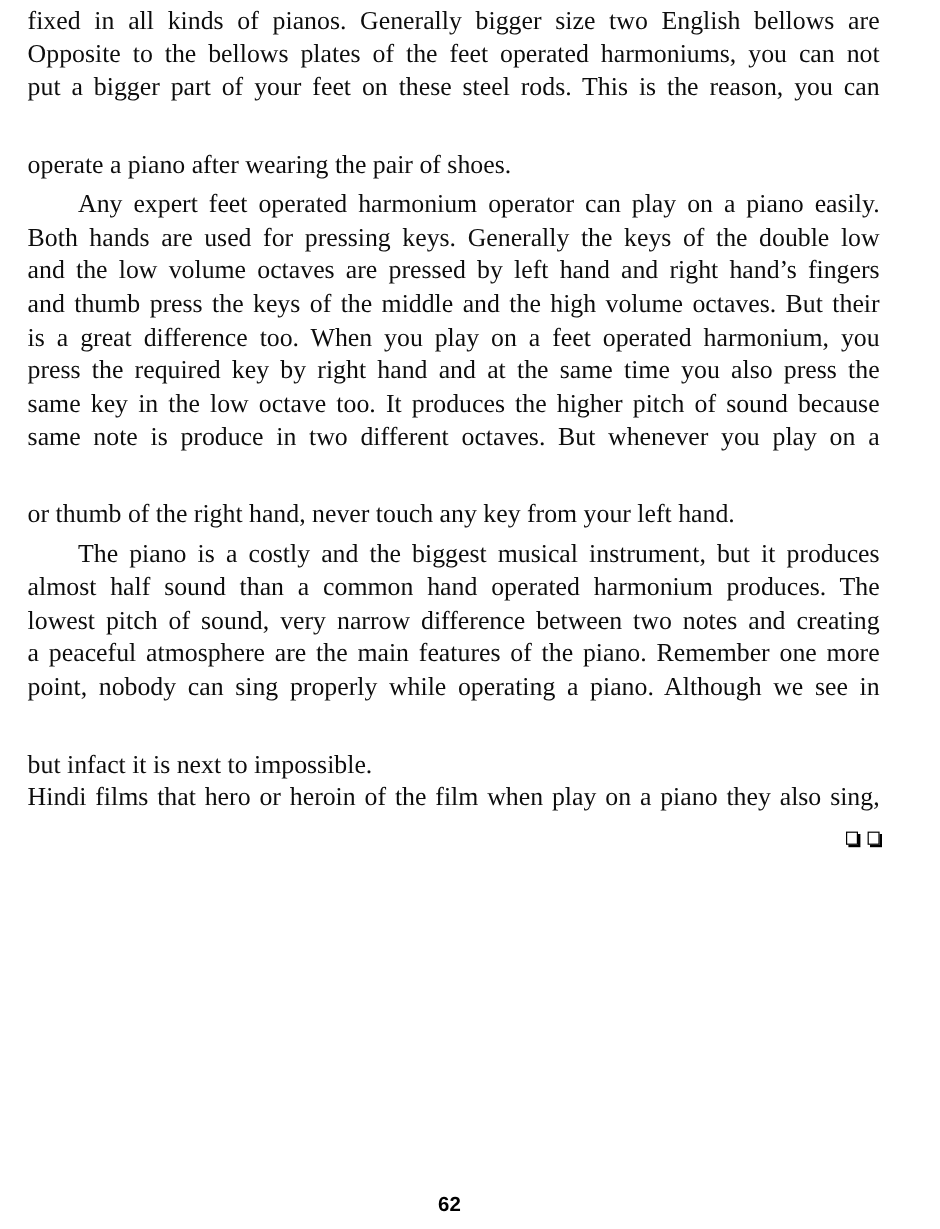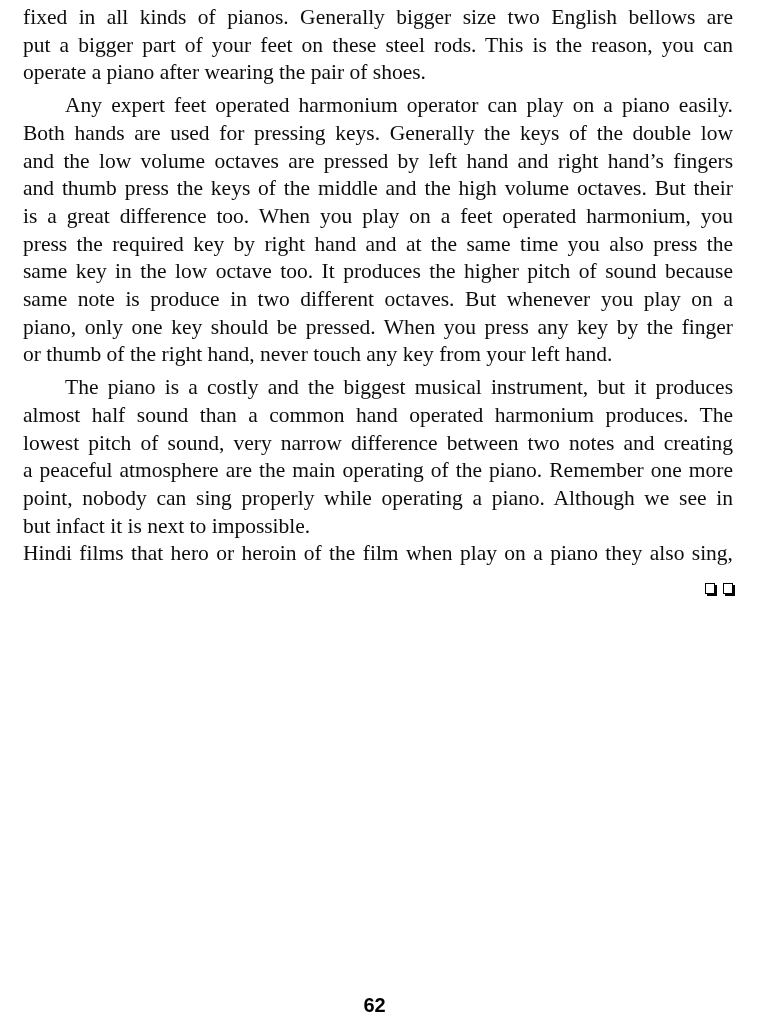--- a/index.html
+++ b/index.html
@@ -31,20 +31,21 @@
   .line {
     font-size: 21.5px;
     line-height: 27.7px;
     text-align: justify;
     text-align-last: justify;
     text-justify: inter-word;
     white-space: normal;
   }
   .line.last {
     text-align-last: left;
+    margin-top: 37px;
   }
   .end-marks {
     text-align: right;
     line-height: 27.7px;
     height: 27.7px;
     padding-top: 2px;
   }
   .end-mark {
     display: inline-block;
     width: 8px;
@@ -55,52 +56,52 @@
     margin-left: 8px;
   }
   .page-number {
     position: absolute;
     top: 994px;
     left: 0;
     right: 34px;
     text-align: center;
     font-family: "Liberation Sans", "DejaVu Sans", sans-serif;
     font-weight: bold;
-    font-size: 20px;
+    font-size: 17px;
     color: #000000;
   }
 </style>
 </head>
 <body>
 
 <div class="page">
   <div class="text-block">
 
   <div class="paragraph">
         <div class="line">fixed in all kinds of pianos. Generally bigger size two English bellows are</div>
+        <div class="line">Opposite to the bellows plates of the feet operated harmoniums, you can not</div>
         <div class="line">put a bigger part of your feet on these steel rods. This is the reason, you can</div>
         <div class="line last">operate a piano after wearing the pair of shoes.</div>
       </div>
       <div class="paragraph indent">
         <div class="line">Any expert feet operated harmonium operator can play on a piano easily.</div>
         <div class="line">Both hands are used for pressing keys. Generally the keys of the double low</div>
         <div class="line">and the low volume octaves are pressed by left hand and right hand’s fingers</div>
         <div class="line">and thumb press the keys of the middle and the high volume octaves. But their</div>
         <div class="line">is a great difference too. When you play on a feet operated harmonium, you</div>
         <div class="line">press the required key by right hand and at the same time you also press the</div>
         <div class="line">same key in the low octave too. It produces the higher pitch of sound because</div>
         <div class="line">same note is produce in two different octaves. But whenever you play on a</div>
-        <div class="line">piano, only one key should be pressed. When you press any key by the finger</div>
         <div class="line last">or thumb of the right hand, never touch any key from your left hand.</div>
       </div>
       <div class="paragraph indent">
         <div class="line">The piano is a costly and the biggest musical instrument, but it produces</div>
         <div class="line">almost half sound than a common hand operated harmonium produces. The</div>
         <div class="line">lowest pitch of sound, very narrow difference between two notes and creating</div>
-        <div class="line">a peaceful atmosphere are the main operating of the piano. Remember one more</div>
+        <div class="line">a peaceful atmosphere are the main features of the piano. Remember one more</div>
         <div class="line">point, nobody can sing properly while operating a piano. Although we see in</div>
         <div class="line last">but infact it is next to impossible.</div>
         <div class="line">Hindi films that hero or heroin of the film when play on a piano they also sing,</div>
       </div>
       <div class="end-marks"><span class="end-mark"></span><span class="end-mark"></span></div>
     </div>
   <div class="page-number">62</div>
 </div>
 
 </body></html>

